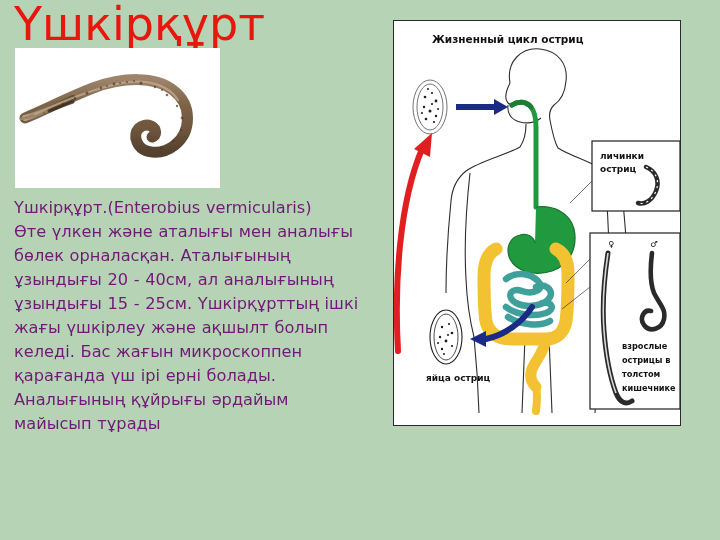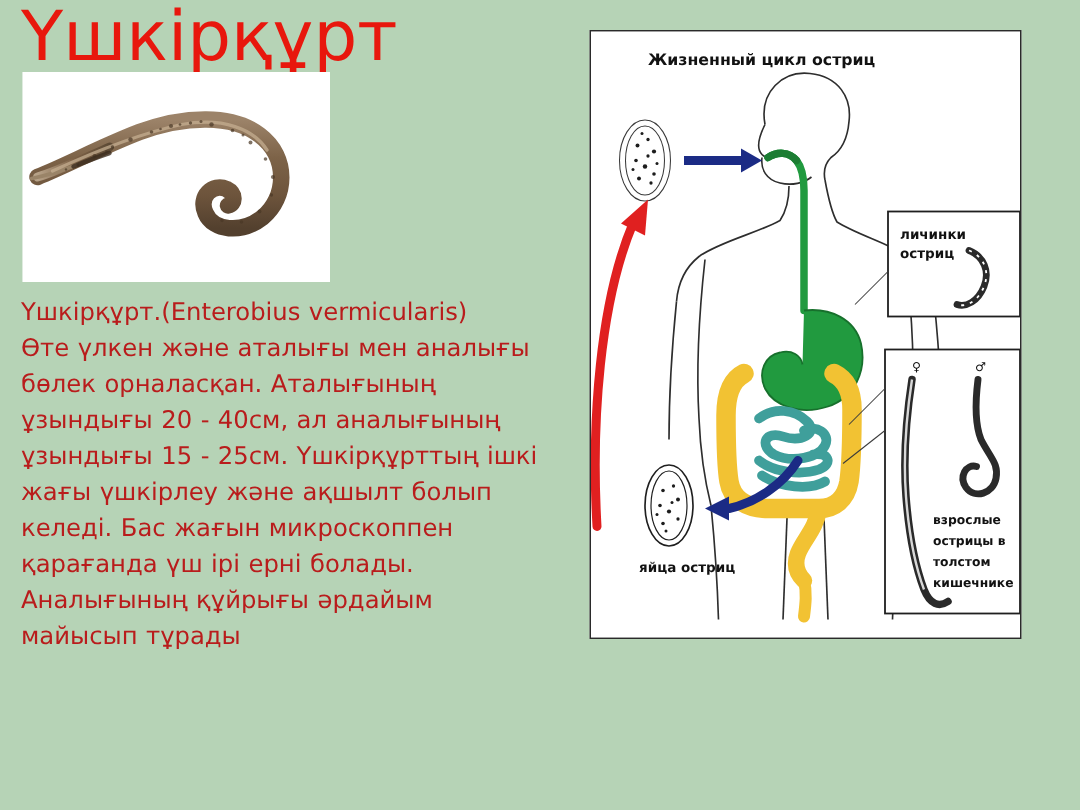--- a/index.html
+++ b/index.html
@@ -47,21 +47,21 @@
   #worm-photo svg { display: block; }
 
   
   #body-text {
     position: absolute;
     left: 14px;
     top: 196px;
     width: 352px;
     font-size: 16.2px;
     line-height: 24.0px;
-    color: #b91c1c;
+    color: #701a75;
     font-family: "DejaVu Sans", sans-serif;
     white-space: pre-wrap;
     word-spacing: 0.5px;
   }
 
   
   #diagram {
     position: absolute;
     left: 393px;
     top: 20px;

